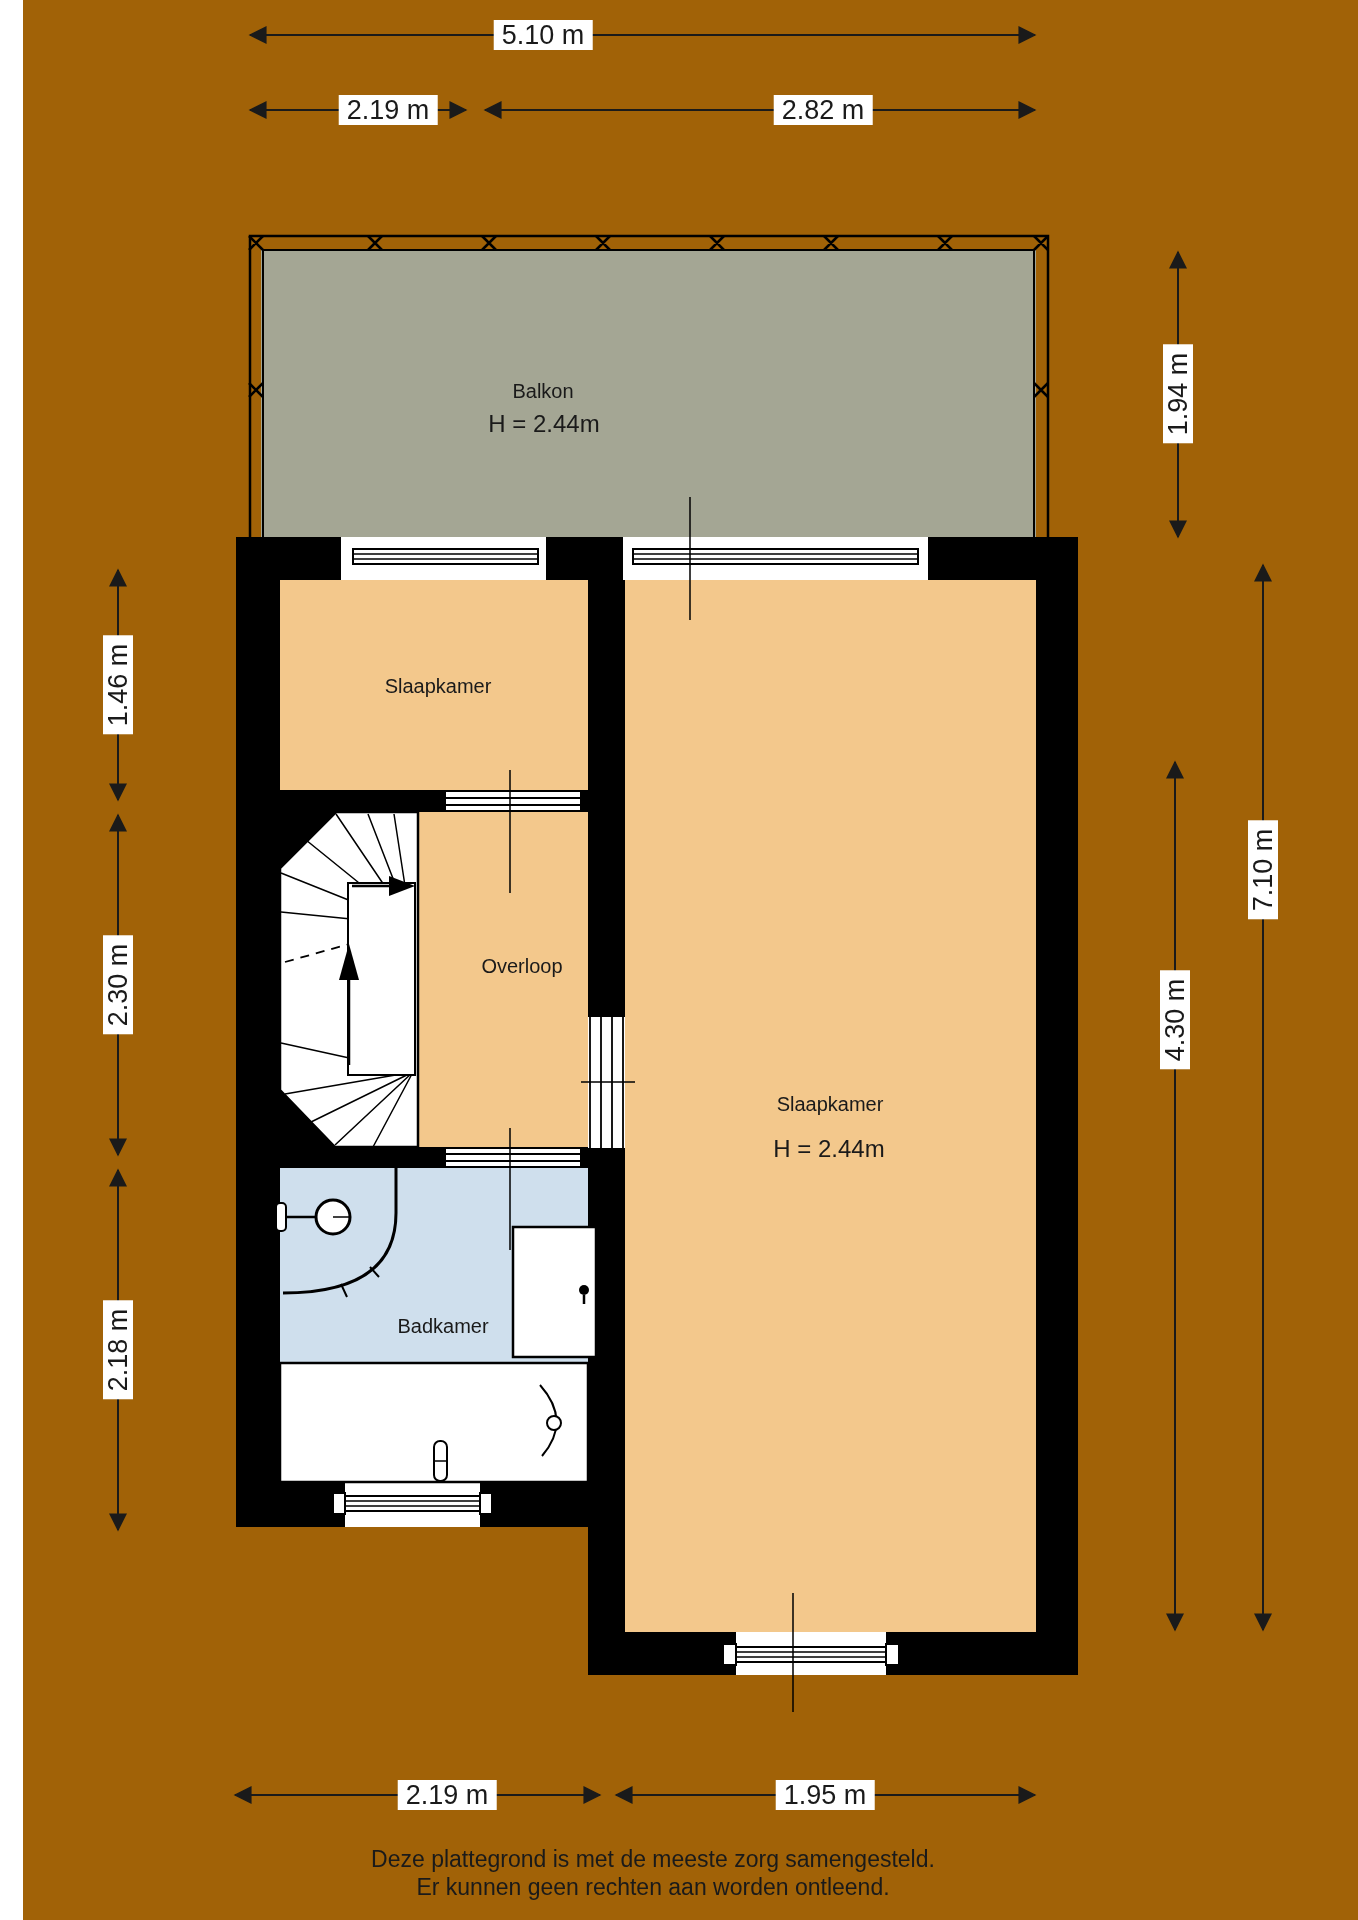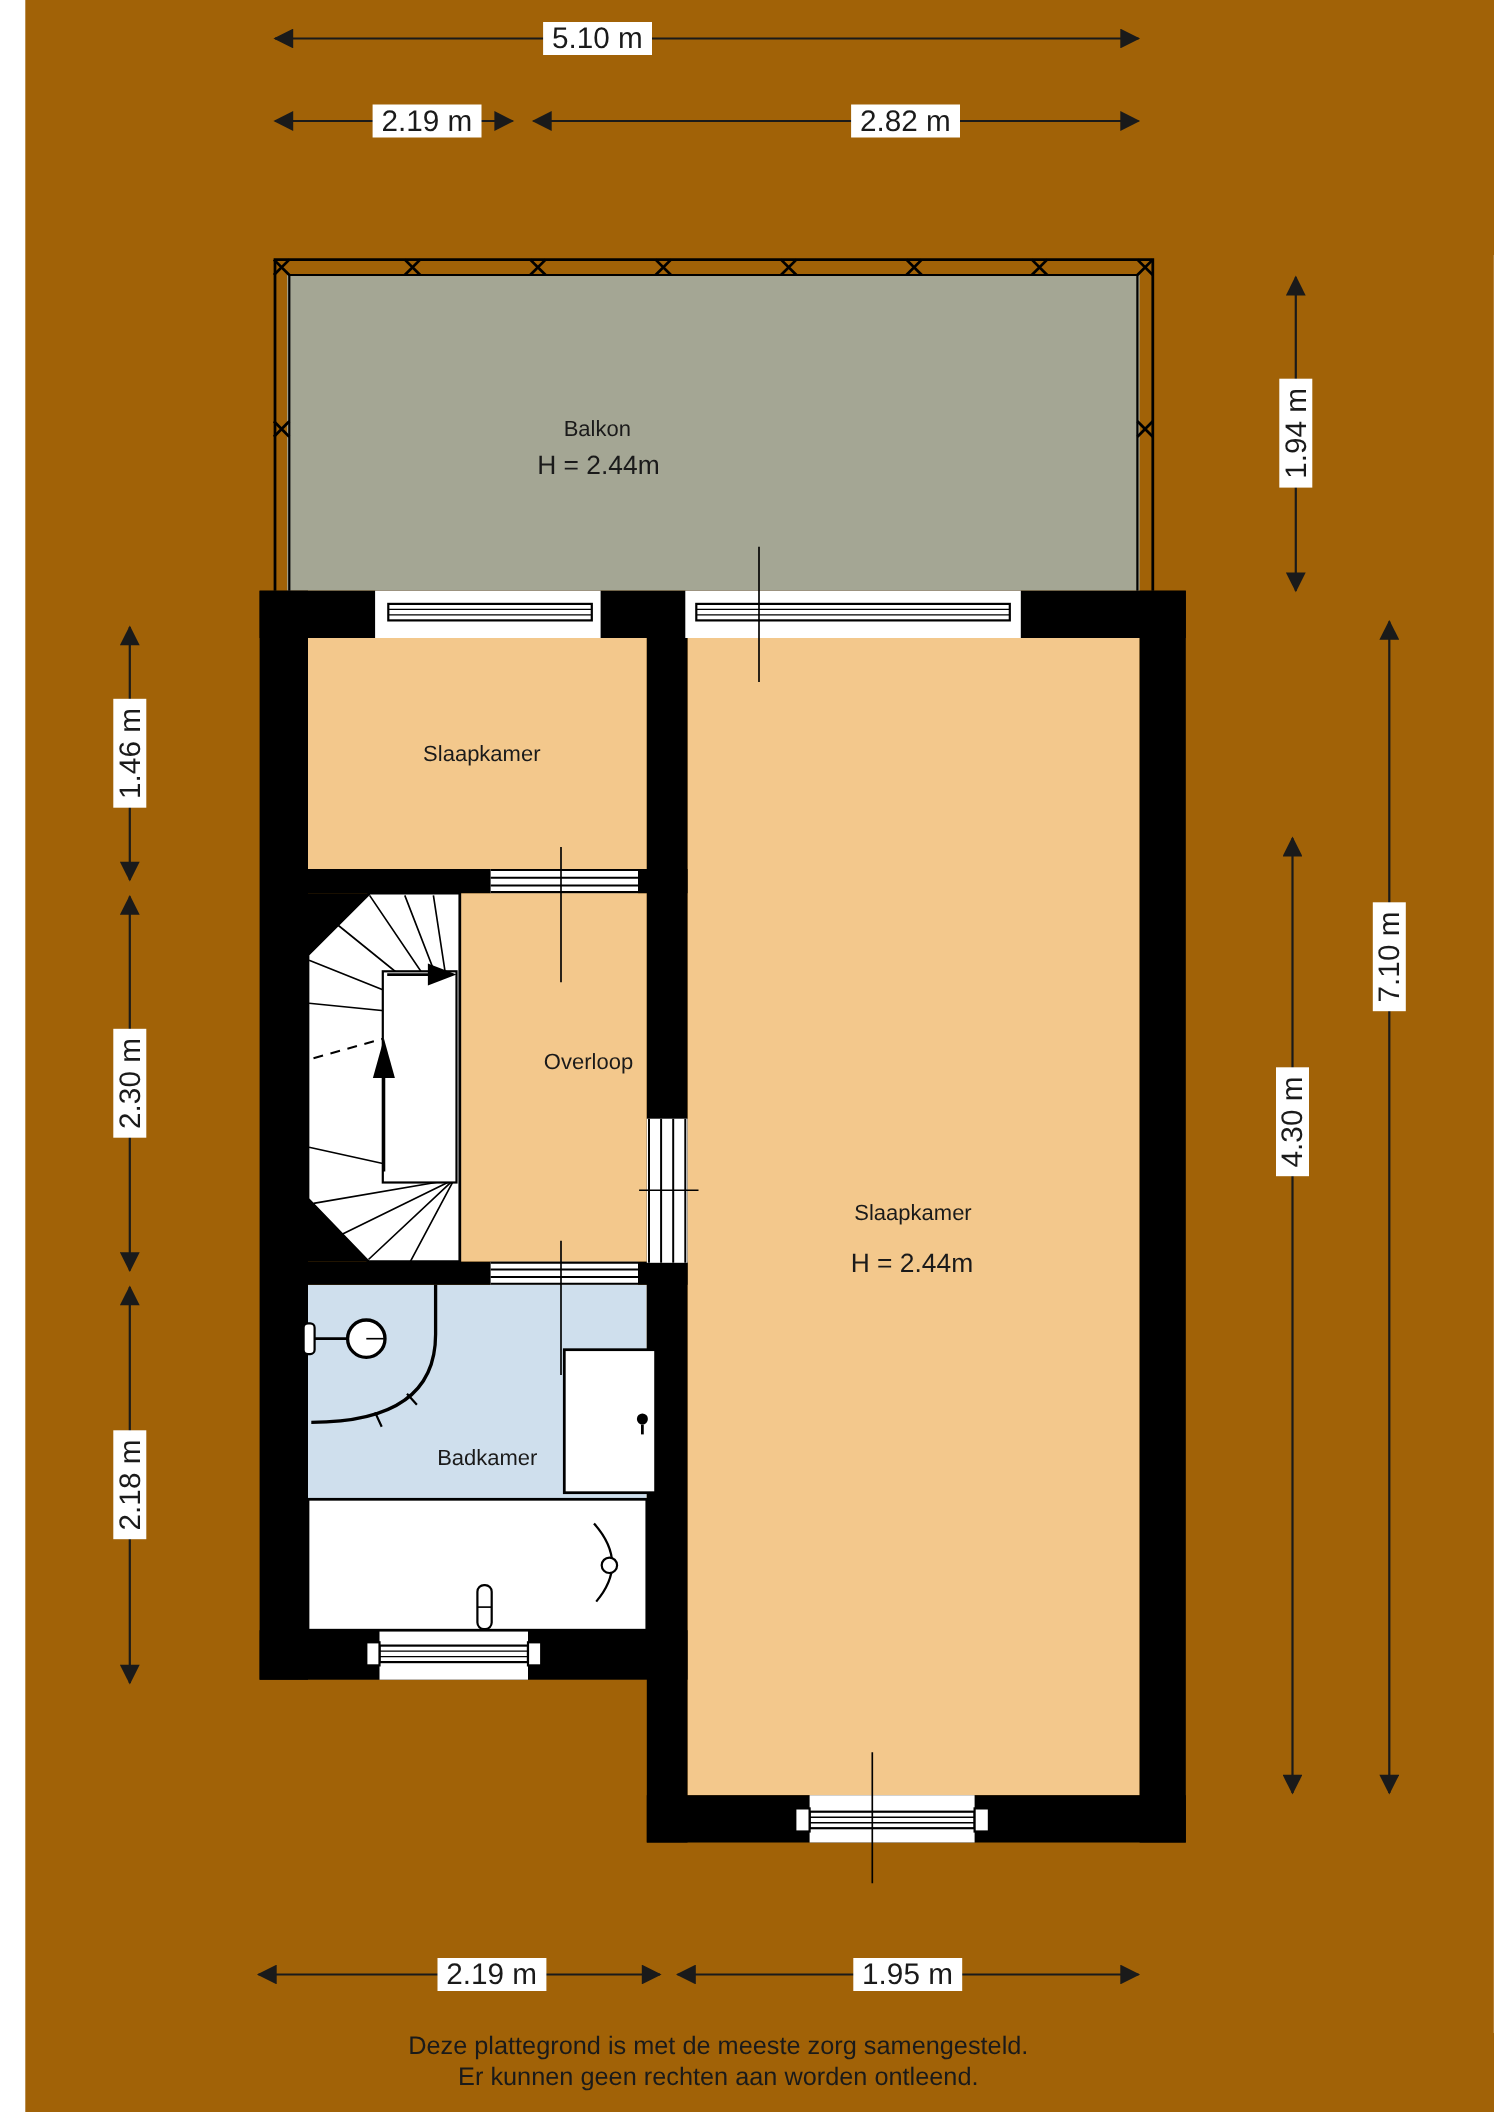--- a/index.html
+++ b/index.html
@@ -199,21 +199,21 @@
   <div class="lbl vdim" style="left:95px;top:1350px;">2.18 m</div>
   <div class="lbl vdim" style="left:1155px;top:394px;">1.94 m</div>
   <div class="lbl vdim" style="left:1240px;top:870px;">7.10 m</div>
   <div class="lbl vdim" style="left:1152px;top:1020px;">4.30 m</div>
   <div class="lbl dim" style="left:424px;top:1795px;">2.19 m</div>
   <div class="lbl dim" style="left:802px;top:1795px;">1.95 m</div>
 
   <div class="lbl room" style="left:520px;top:391px;">Balkon</div>
   <div class="lbl hnote" style="left:521px;top:424px;">H = 2.44m</div>
   <div class="lbl room" style="left:415px;top:686px;">Slaapkamer</div>
-  <div class="lbl room" style="left:512px;top:966px;">Overloop</div>
+  <div class="lbl room" style="left:499px;top:966px;">Overloop</div>
   <div class="lbl room" style="left:807px;top:1104px;">Slaapkamer</div>
   <div class="lbl hnote" style="left:806px;top:1149px;">H = 2.44m</div>
   <div class="lbl room" style="left:420px;top:1326px;">Badkamer</div>
 
   <div class="footer-line" style="left:630px;top:1874px;">Er kunnen geen rechten aan worden ontleend.</div>
   <div class="footer-line" style="left:630px;top:1846px;">Deze plattegrond is met de meeste zorg samengesteld.</div>
 
 </div>
 
 </body></html>

